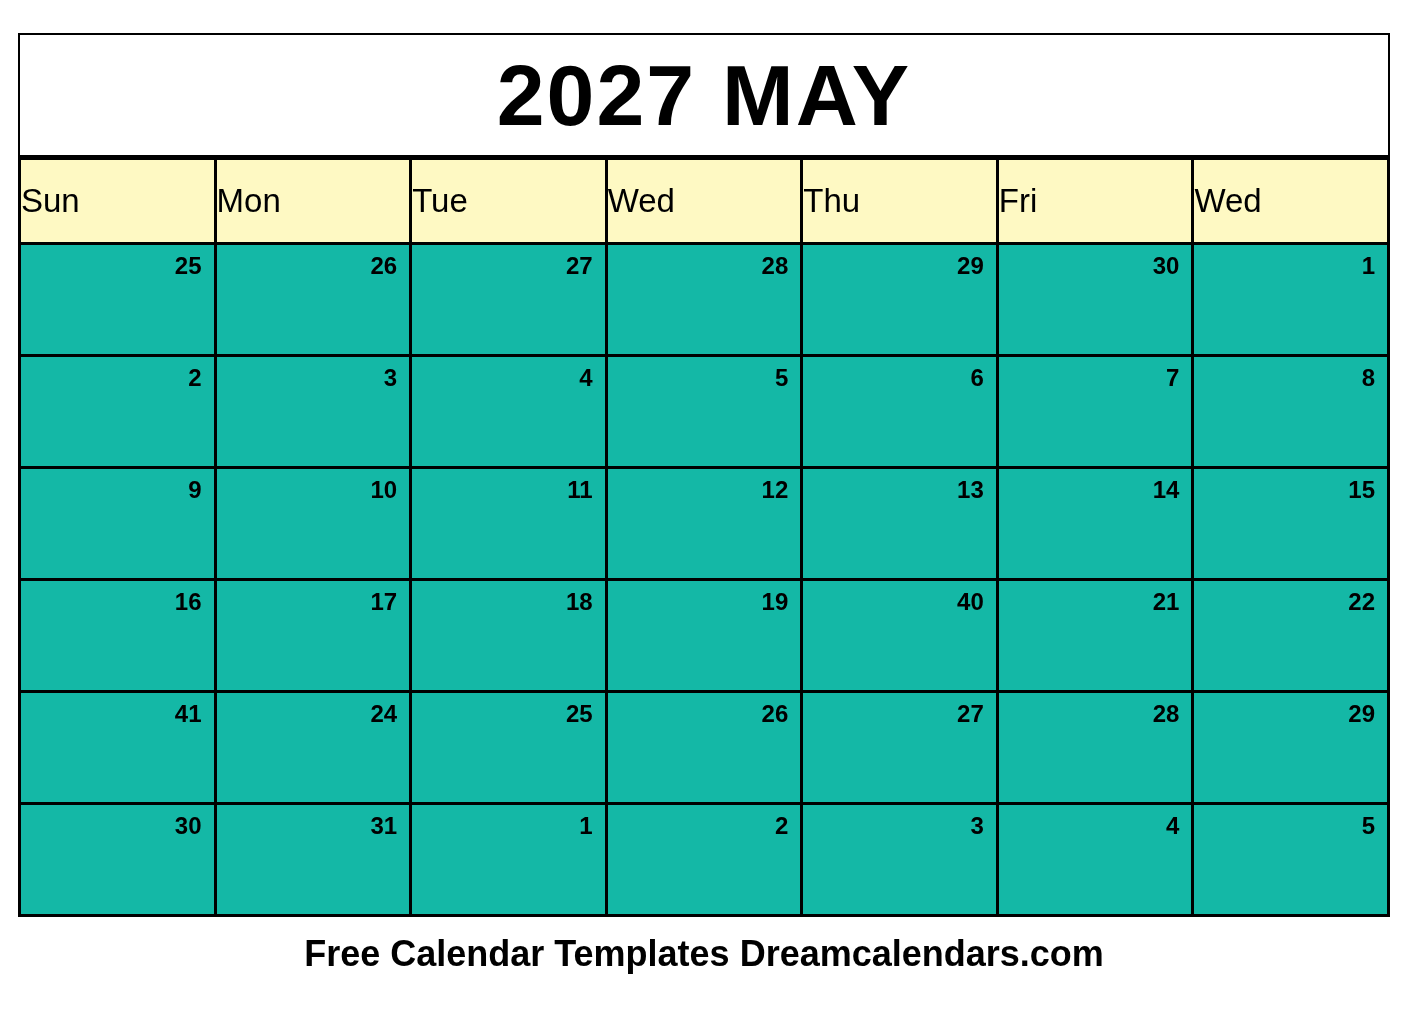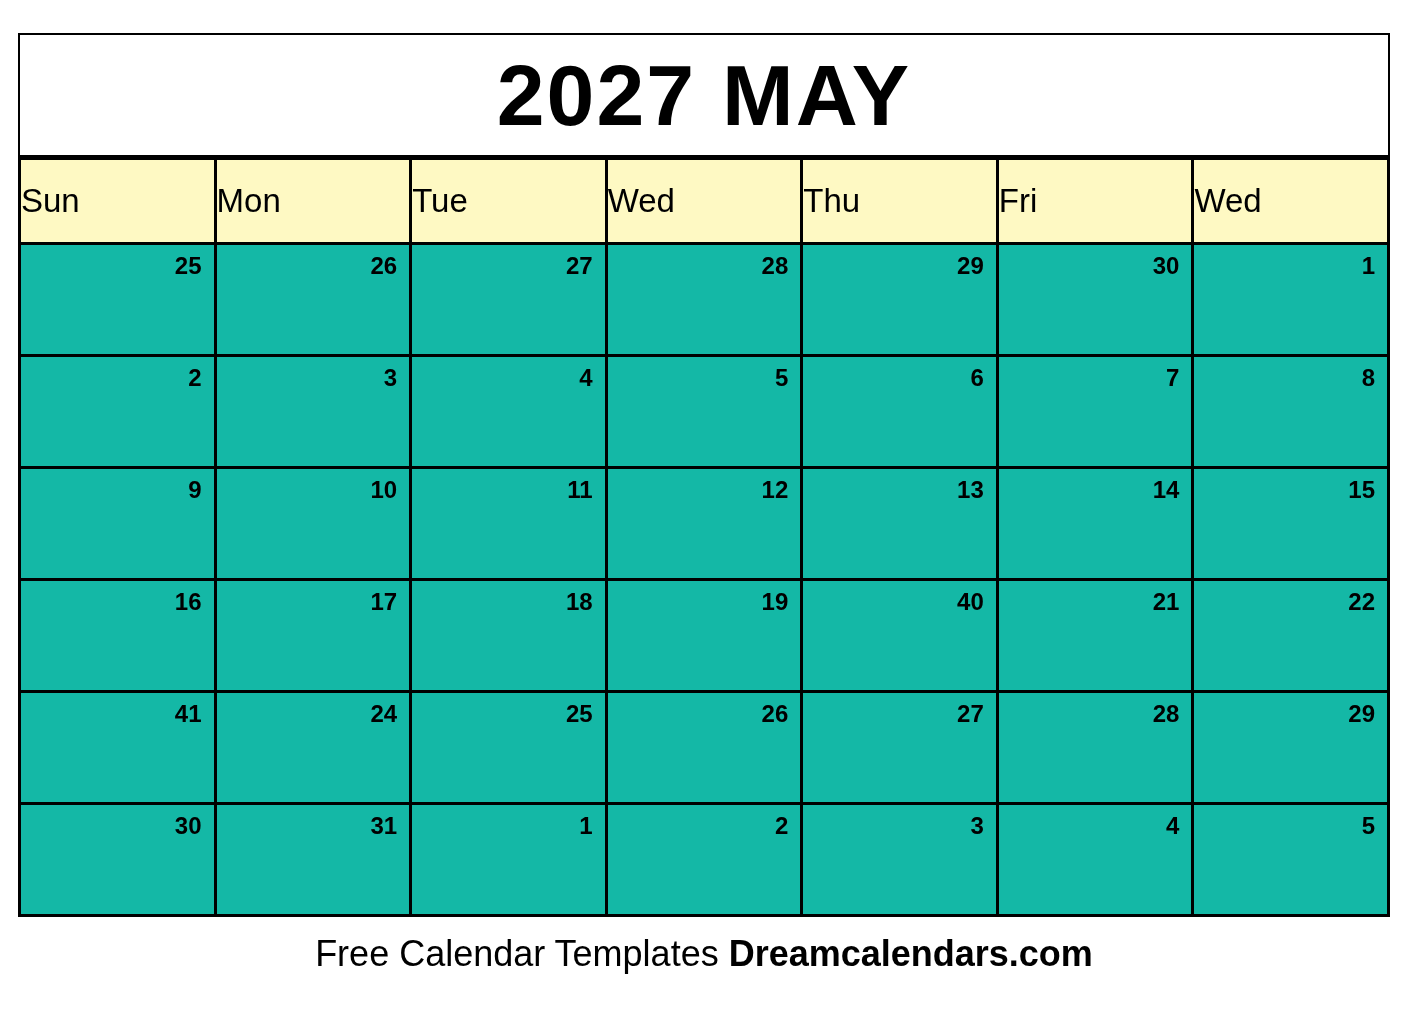--- a/index.html
+++ b/index.html
@@ -59,21 +59,21 @@
     font-size: 24px;
     font-weight: 700;
     line-height: 1.1;
   }
   .footer {
     margin-top: 16px;
     text-align: center;
     font-size: 36px;
     white-space: nowrap;
   }
-  .footer .prefix { font-weight: 400; }
+  .footer .prefix { font-weight: 700; }
   .footer .brand  { font-weight: 700; }
 </style>
 </head>
 <body>
 
 <div class="page">
 
   <div class="title-box">
     <h1>2027 MAY</h1>
   </div>

